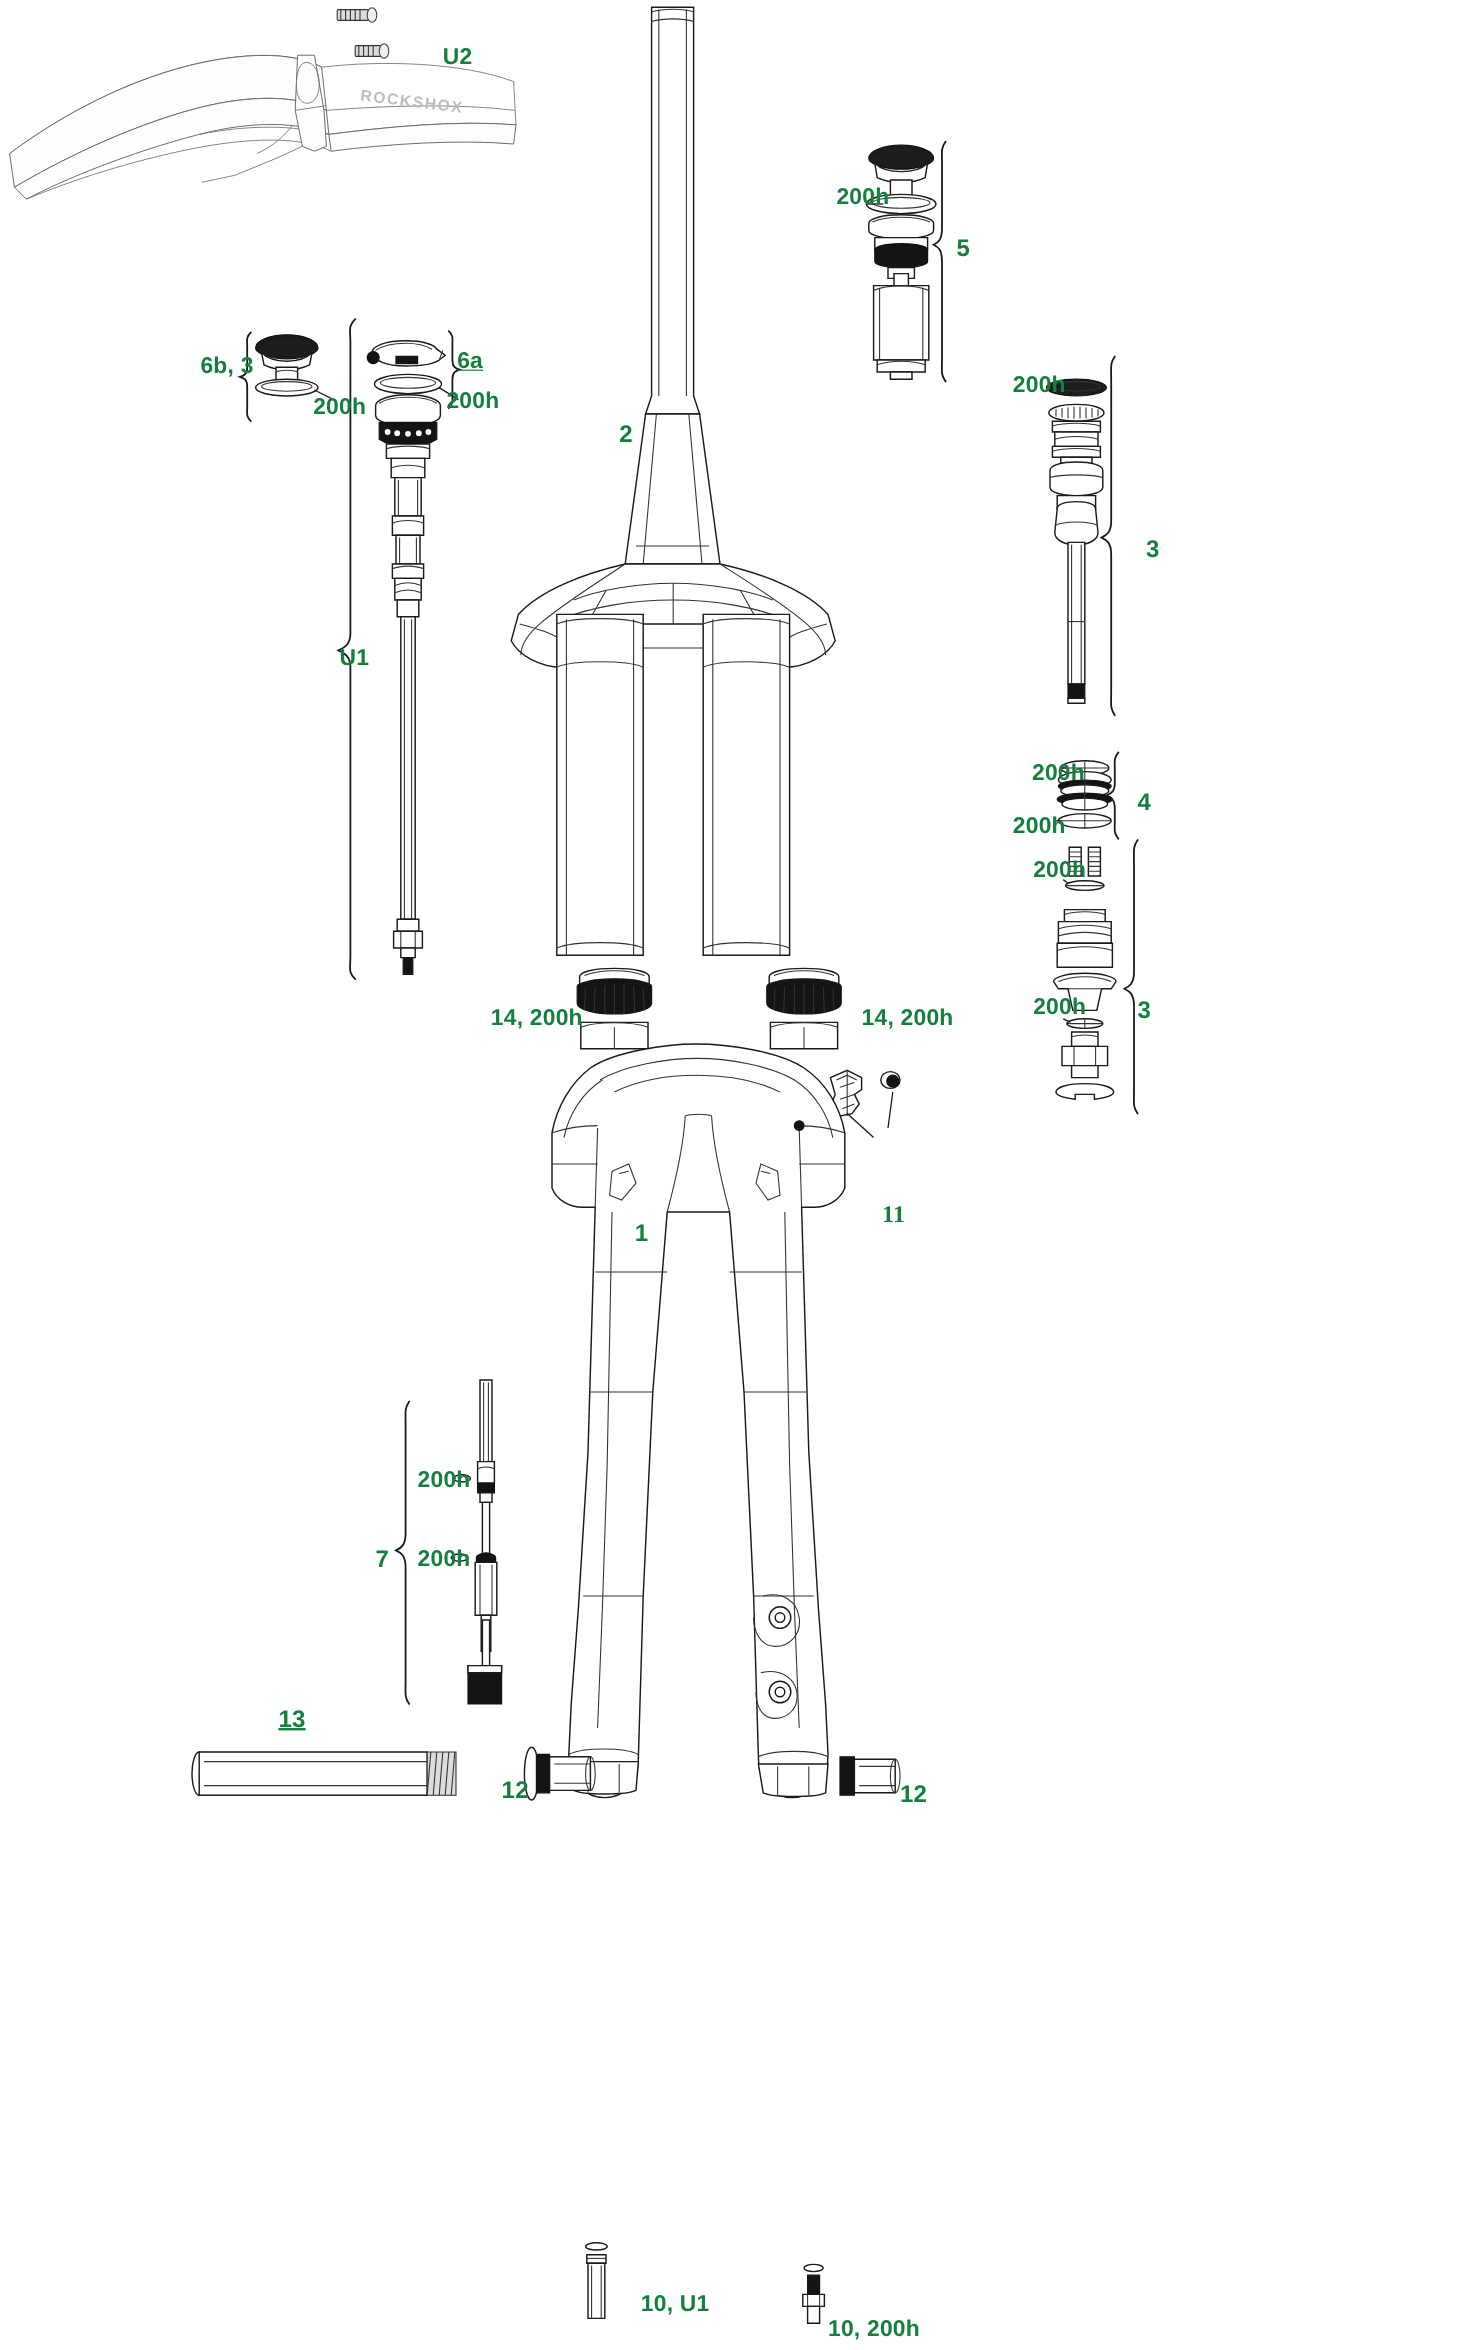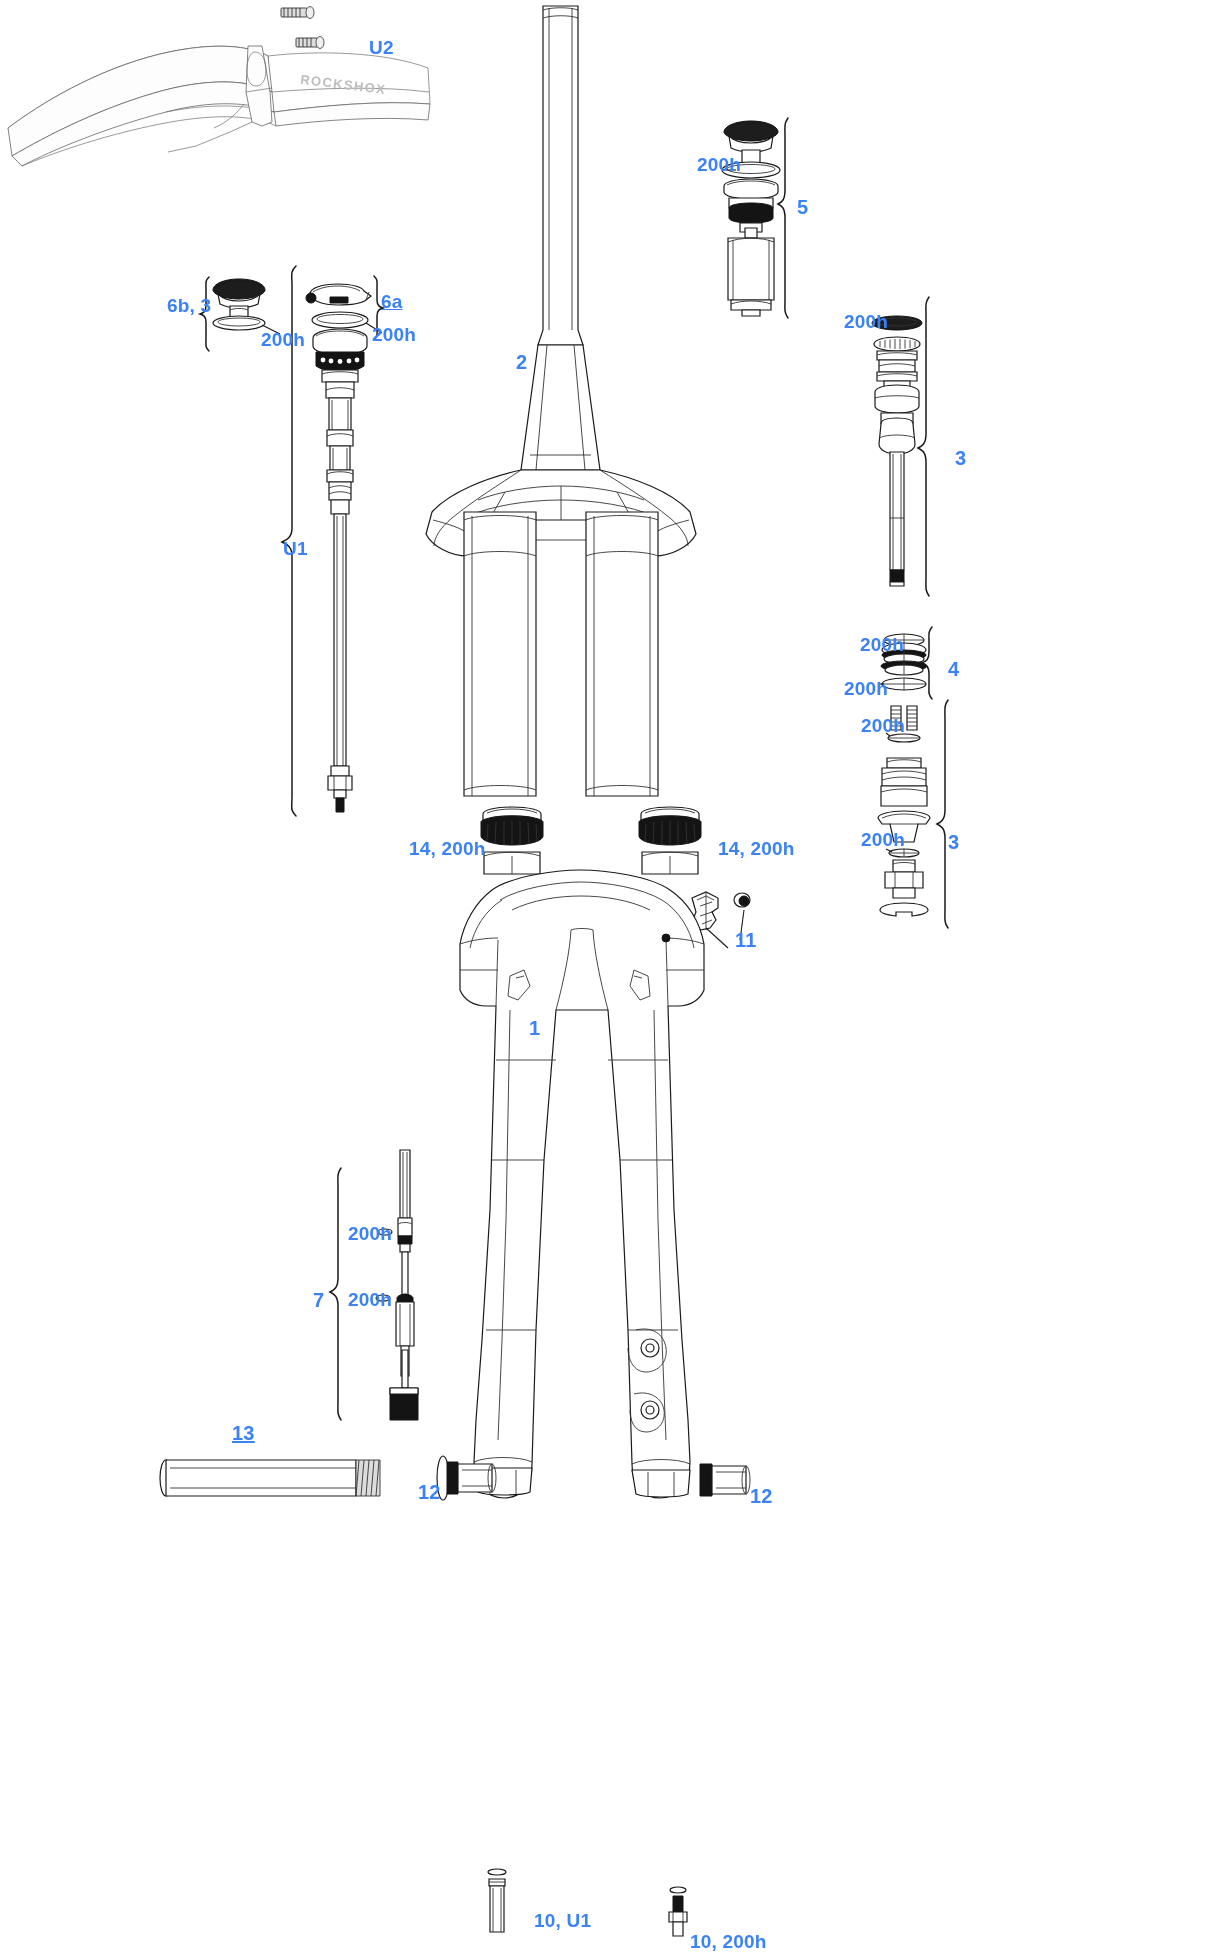--- a/index.html
+++ b/index.html
@@ -10,21 +10,21 @@
     width:1214px;
     height:1958px;
     background:#ffffff;
     overflow:hidden;
   }
   .lbl{
     position:absolute;
     font-family:"Liberation Sans",sans-serif;
     font-size:19px;
     font-weight:600;
-    color:#3b82f6;
+    color:#15803d;
     white-space:nowrap;
     letter-spacing:.2px;
     line-height:1;
   }
   .lbl.num{font-size:20px;}
   svg{display:block;position:absolute;top:0;left:0;overflow:visible;}
   .ln{fill:none;stroke:#1a1a1a;stroke-width:1.2;}
   .ln-thin{fill:none;stroke:#333;stroke-width:.9;}
   .ln-vlight{fill:none;stroke:#777;stroke-width:.75;}
   .fillw{fill:#ffffff;stroke:#1a1a1a;stroke-width:1.2;}
@@ -448,21 +448,21 @@
   <div class="lbl" style="left:372px;top:325px;">200h</div>
   <div class="lbl" style="left:259px;top:539px;margin-left:24px;">U1</div>
   <div class="lbl" style="left:860px;top:635px;">200h</div>
   <div class="lbl num" style="left:948px;top:659px;">4</div>
   <div class="lbl" style="left:844px;top:679px;">200h</div>
   <div class="lbl" style="left:861px;top:716px;">200h</div>
   <div class="lbl" style="left:861px;top:830px;">200h</div>
   <div class="lbl num" style="left:948px;top:832px;">3</div>
   <div class="lbl" style="left:409px;top:839px;">14, 200h</div>
   <div class="lbl" style="left:718px;top:839px;">14, 200h</div>
-  <div class="lbl num" style="left:735px;top:930px;">11</div>
+  <div class="lbl num" style="left:735px;top:1002px;font-family:Liberation Serif, serif;">11</div>
   <div class="lbl num" style="left:529px;top:1018px;">1</div>
   <div class="lbl" style="left:348px;top:1224px;">200h</div>
   <div class="lbl" style="left:348px;top:1290px;">200h</div>
   <div class="lbl num" style="left:313px;top:1290px;">7</div>
   <div class="lbl num" style="left:232px;top:1423px;text-decoration:underline;">13</div>
   <div class="lbl num" style="left:418px;top:1482px;">12</div>
   <div class="lbl num" style="left:750px;top:1486px;">12</div>
   <div class="lbl" style="left:534px;top:1911px;">10, U1</div>
   <div class="lbl" style="left:690px;top:1932px;">10, 200h</div>
 

